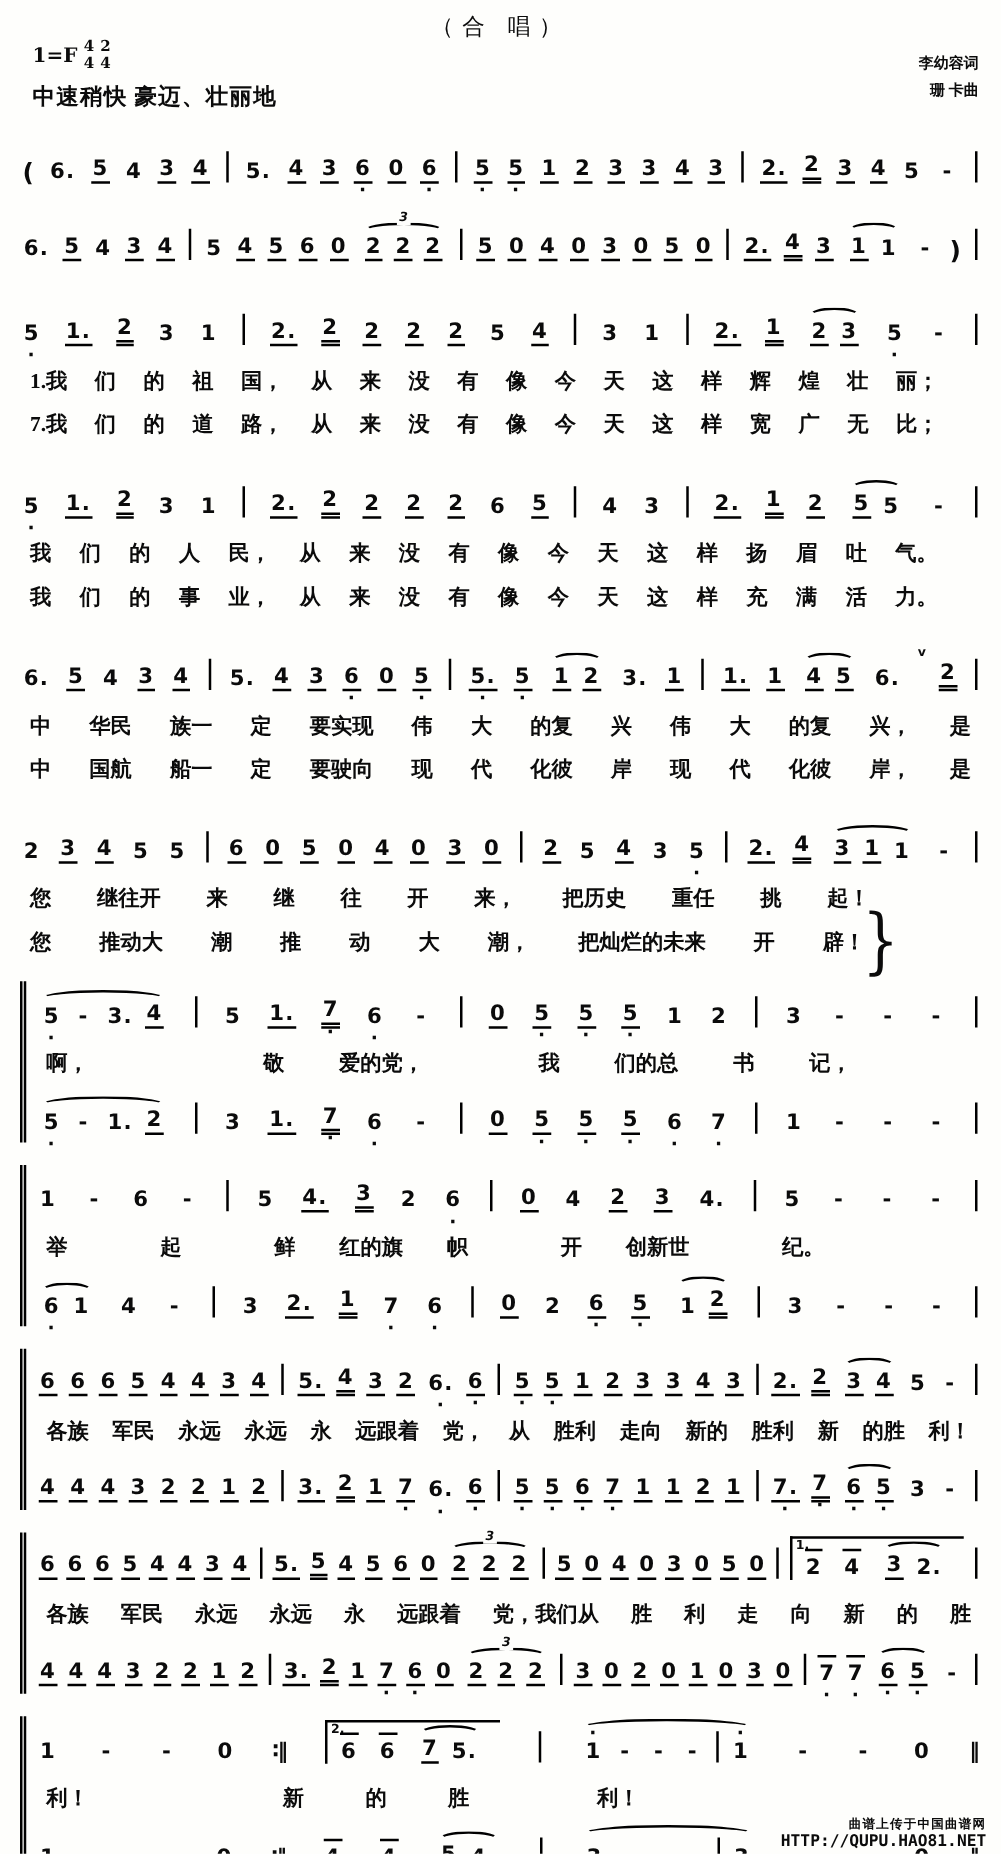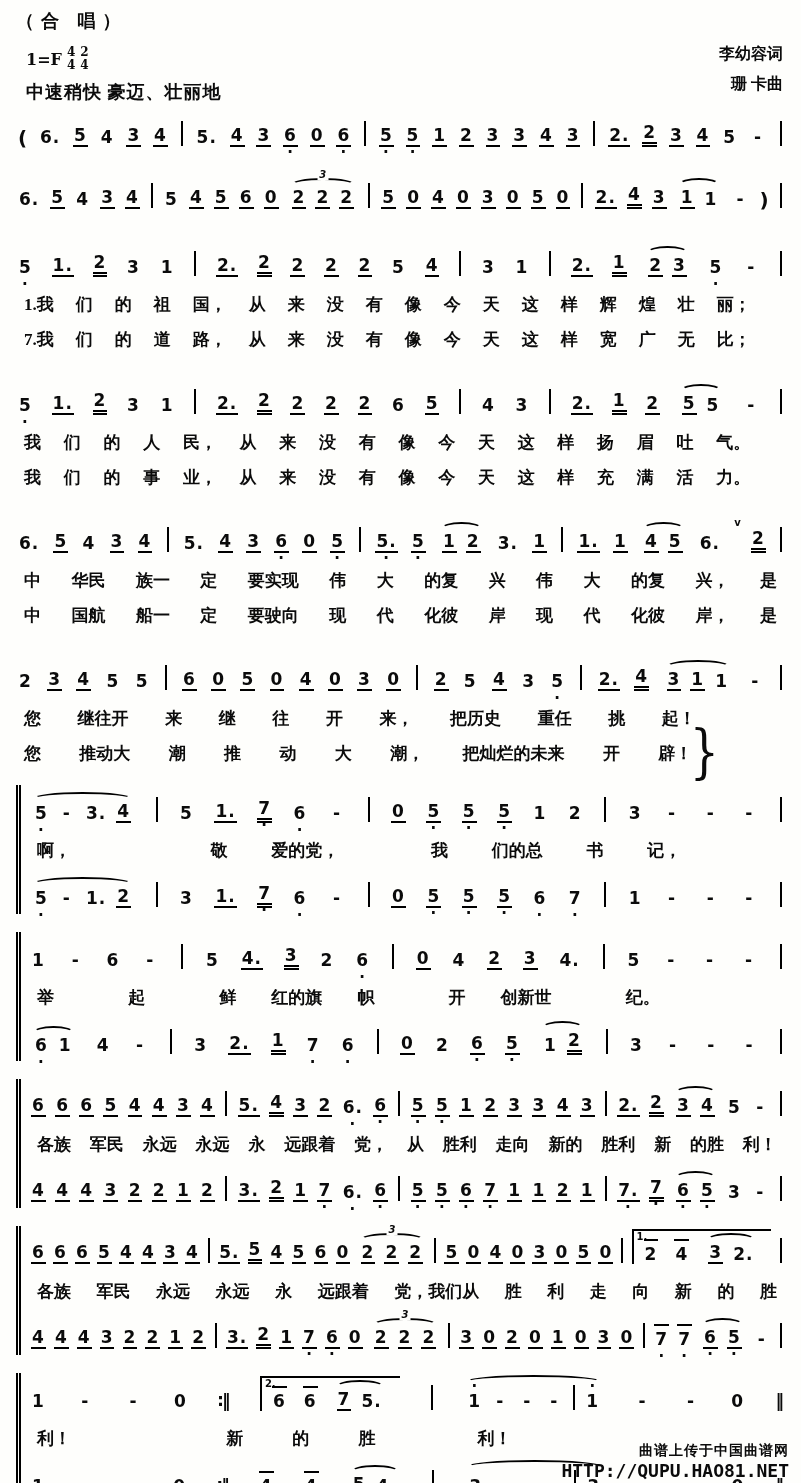--- a/index.html
+++ b/index.html
@@ -4,28 +4,28 @@
 <style>
   html,body{margin:0;padding:0}
   body{width:801px;height:1483px;background:#fefefc;color:#0b0b0b;position:relative;overflow:hidden;
        font-family:"Liberation Sans",sans-serif;}
   .page{padding:6px 16px 0 16px;position:relative}
 
   
   .hdr{position:relative;height:92px}
   .title{text-align:center;font-size:32px;font-weight:bold;letter-spacing:16px;padding-left:16px;
          font-family:"Liberation Serif",serif}
-  .subtitle{font-size:18px;font-weight:bold;letter-spacing:7px;margin-top:3px;
+  .subtitle{text-align:center;font-size:18px;font-weight:normal;letter-spacing:7px;margin-top:3px;
             font-family:"Liberation Serif",serif}
-  .keyblock{position:absolute;left:10px;top:37px;font-weight:bold;font-size:16px;font-family:"DejaVu Serif",serif}
+  .keyblock{position:absolute;left:10px;top:22px;font-weight:bold;font-size:16px;font-family:"DejaVu Serif",serif}
   .tempo{margin-top:9px;font-size:18px;letter-spacing:1px;font-family:"Liberation Serif",serif}
   .frac{display:inline-block;vertical-align:-4px;text-align:center;font-size:12px;line-height:1.05;
         margin-left:5px;font-weight:bold}
   .frac .fx{display:block}
-  .credits{position:absolute;right:2px;top:30px;font-size:16px;font-weight:bold;text-align:right;
+  .credits{position:absolute;right:2px;top:30px;font-size:12px;font-weight:bold;text-align:right;
            line-height:1.85;font-family:"Liberation Serif",serif}
 
   
   .system{position:relative}
   .single{margin-top:8px}
   .single + .single{margin-top:18px}
   .verse{margin-top:24px}
   .duet{margin-top:18px;border-left:5px double #000;padding-left:8px}
 
   .notesline{display:flex;justify-content:space-between;align-items:flex-end;height:44px;
@@ -60,22 +60,22 @@
 
   .lyricsline{display:flex;justify-content:space-between;font-size:17px;font-weight:bold;
               margin-top:9px;padding:0 8px;line-height:26px;font-family:"Liberation Serif",serif}
   .syl{white-space:pre;min-width:4px}
 
   .brace{position:absolute;right:66px;bottom:-8px;font-size:46px;font-weight:normal;
          transform:scaleY(1.25);line-height:1;font-family:"DejaVu Serif",serif}
 
   
   .footer{position:absolute;right:12px;bottom:2px;text-align:right;font-weight:bold}
-  .footer .site{font-size:14px;letter-spacing:1px;font-family:"Liberation Serif",serif}
-  .footer .url{font-size:18px;font-family:"DejaVu Sans Mono",monospace;letter-spacing:0}
+  .footer .site{font-size:10px;letter-spacing:1px;font-family:"Liberation Serif",serif}
+  .footer .url{font-size:13px;font-family:"DejaVu Sans Mono",monospace;letter-spacing:0}
 </style>
 </head>
 <body>
 
 <div class="page">
   <div class="hdr">
     <div class="keyblock">
       <span>1=F</span><span id="timesigs"><span class="frac"><span class="fx">4</span><span class="fx">4</span></span><span class="frac"><span class="fx">2</span><span class="fx">4</span></span></span>
       <div class="tempo">中速稍快  豪迈、壮丽地</div>
     </div>

